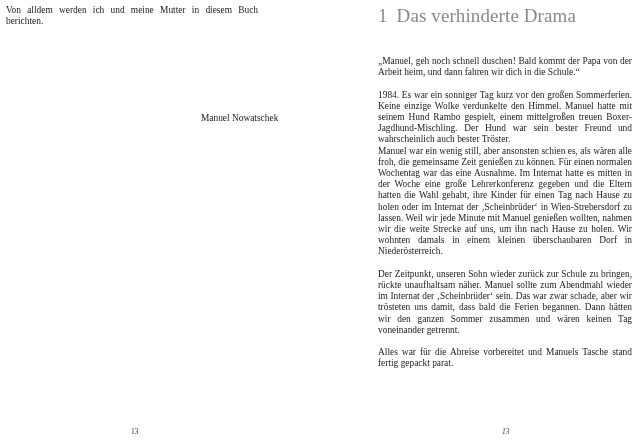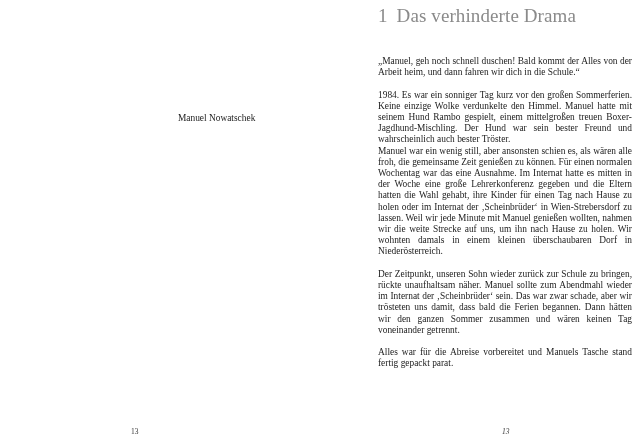--- a/index.html
+++ b/index.html
@@ -8,44 +8,45 @@
     font-family: "Liberation Serif", "DejaVu Serif", serif; color: #222;
   }
   .page { position: absolute; top: 0; height: 448px; }
   .page-left { left: 0; width: 320px; }
   .page-right { left: 320px; width: 320px; }
   .text-block { position: absolute; font-size: 9.4px; line-height: 11.2px; }
   .page-left .text-block { left: 6px; width: 252px; top: 5px; }
   .page-right .text-block { left: 58px; width: 254px; top: 56px; }
   p { margin: 0 0 11.2px 0; text-align: justify; }
   p.nogap { margin-bottom: 0; }
-  .signature { position: absolute; left: 178px; top: 113px; font-size: 9.4px; text-align: center; }
+  .signature { position: absolute; left: 201px; top: 113px; font-size: 9.4px; text-align: center; }
   .chapter-title {
     position: absolute; left: 58px; top: 5px; font-size: 19px; color: #8a8a8a; letter-spacing: 0.1px;
   }
   .chapter-title .num { margin-right: 9px; }
   .page-number { position: absolute; top: 427px; font-size: 7.5px; color: #333; }
   .page-left .page-number { left: 131px; }
   .page-right .page-number { left: 182px; font-style: italic; }
 </style>
 </head>
 <body>
 
 <div class="page page-left">
   <div class="text-block">
+    <p>Von alldem werden ich und meine Mutter in diesem Buch berichten.</p>
   </div>
   <div class="signature">Manuel Nowatschek</div>
   <div class="page-number">13</div>
 </div>
 
 <div class="page page-right">
   <div class="chapter-title">
     <span class="num">1</span><span>Das verhinderte Drama</span>
   </div>
   <div class="text-block">
-    <p>„Manuel, geh noch schnell duschen! Bald kommt der Alles von der Arbeit heim, und dann fahren wir dich in die Schule.“</p>
+    <p>„Manuel, geh noch schnell duschen! Bald kommt der Papa von der Arbeit heim, und dann fahren wir dich in die Schule.“</p>
     <p class="nogap">1984. Es war ein sonniger Tag kurz vor den großen Sommerferien. Keine einzige Wolke verdunkelte den Himmel. Manuel hatte mit seinem Hund Rambo gespielt, einem mittelgroßen treuen Boxer-Jagdhund-Mischling. Der Hund war sein bester Freund und wahrscheinlich auch bester Tröster.</p>
     <p>Manuel war ein wenig still, aber ansonsten schien es, als wären alle froh, die gemeinsame Zeit genießen zu können. Für einen normalen Wochentag war das eine Ausnahme. Im Internat hatte es mitten in der Woche eine große Lehrerkonferenz gegeben und die Eltern hatten die Wahl gehabt, ihre Kinder für einen Tag nach Hause zu holen oder im Internat der ‚Scheinbrüder‘ in Wien-Strebersdorf zu lassen. Weil wir jede Minute mit Manuel genießen wollten, nahmen wir die weite Strecke auf uns, um ihn nach Hause zu holen. Wir wohnten damals in einem kleinen überschaubaren Dorf in Niederösterreich.</p>
     <p>Der Zeitpunkt, unseren Sohn wieder zurück zur Schule zu bringen, rückte unaufhaltsam näher. Manuel sollte zum Abendmahl wieder im Internat der ‚Scheinbrüder‘ sein. Das war zwar schade, aber wir trösteten uns damit, dass bald die Ferien begannen. Dann hätten wir den ganzen Sommer zusammen und wären keinen Tag voneinander getrennt.</p>
     <p class="nogap">Alles war für die Abreise vorbereitet und Manuels Tasche stand fertig gepackt parat.</p>
   </div>
   <div class="page-number">13</div>
 </div>
 
 </body></html>

